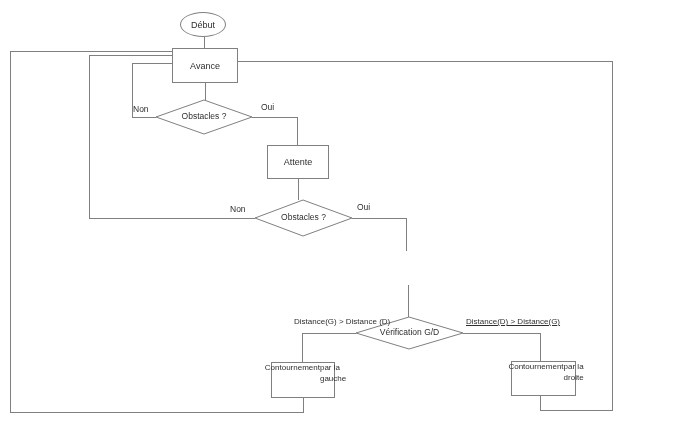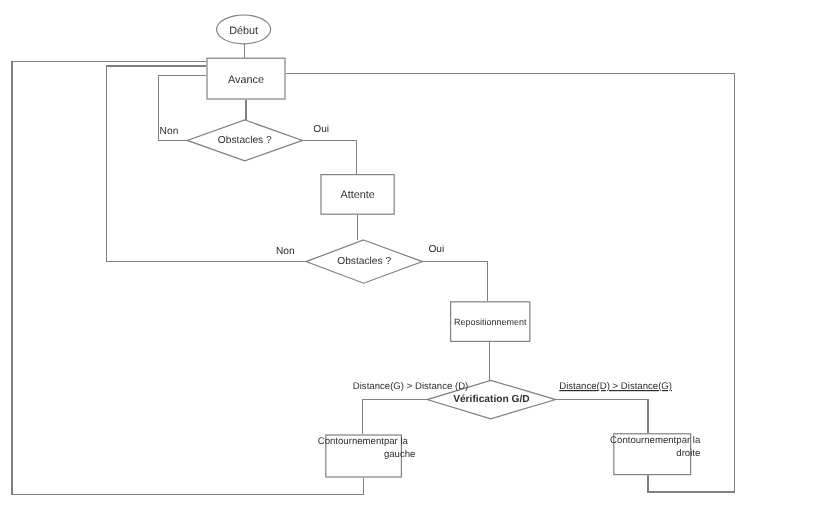--- a/index.html
+++ b/index.html
@@ -112,37 +112,36 @@
     <polygon class="diamond" points="303,200 352,218 303,236 255,218"></polygon>
     <polygon class="diamond" points="409,317 463,333 409,349 356,333"></polygon>
   </svg>
 
   <div class="node ellipse" style="left:180px; top:12px; width:46px; height:25px;">Début</div>
 
   <div class="node" style="left:267px; top:145px; width:62px; height:34px;">Attente</div>
 
   <div class="node" style="left:172px; top:48px; width:66px; height:35px;">Avance</div>
 
-  <div class="node small-text" style="left:375px; top:251px; width:67px; height:34px;">Repositionnement</div>
 
   <div class="node two-line" style="left:271px; top:362px; width:64px; height:36px;">
     <span>Contournement</span>
     <span>par la gauche</span>
   </div>
 
   <div class="node two-line" style="left:511px; top:361px; width:65px; height:35px;">
     <span>Contournement</span>
     <span>par la droite</span>
   </div>
 
   <div class="diamond-label" style="left:156px; top:111px; width:96px;">Obstacles ?</div>
 
   <div class="diamond-label" style="left:255px; top:212px; width:97px;">Obstacles ?</div>
 
-  <div class="diamond-label" style="left:356px; top:327px; width:107px;font-weight:bold;">Vérification G/D</div>
+  <div class="diamond-label" style="left:356px; top:327px; width:107px;">Vérification G/D</div>
 
   <div class="edge-label" style="left:133px; top:104px;">Non</div>
 
   <div class="edge-label" style="left:261px; top:102px;">Oui</div>
 
   <div class="edge-label" style="left:230px; top:204px;">Non</div>
 
   <div class="edge-label" style="left:357px; top:202px;">Oui</div>
 
   <div class="edge-label cond" style="left:262px; top:317px;padding-left:32px;">Distance(G) &gt; Distance (D)</div>

